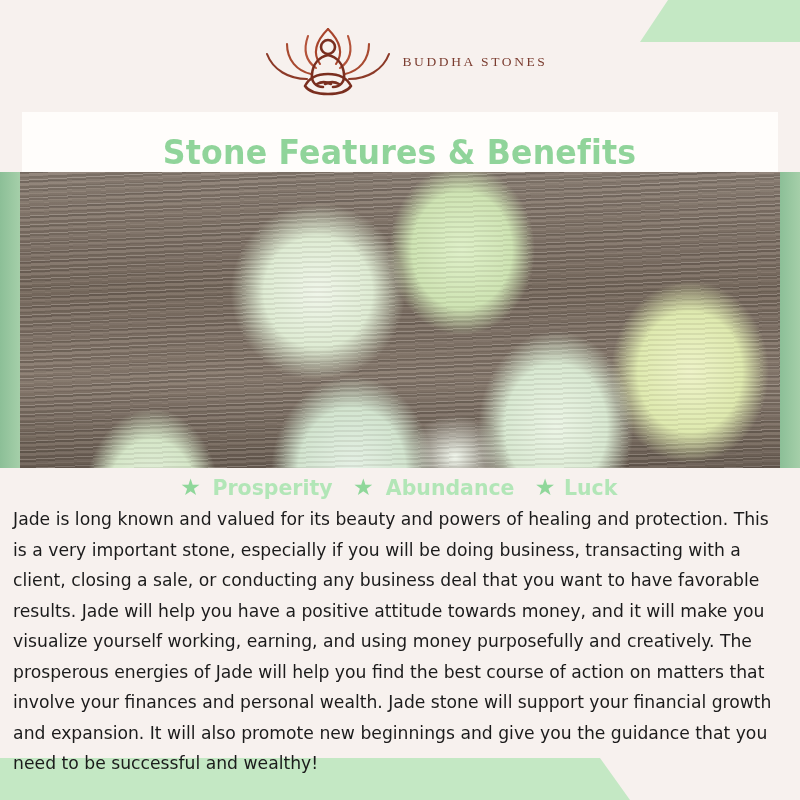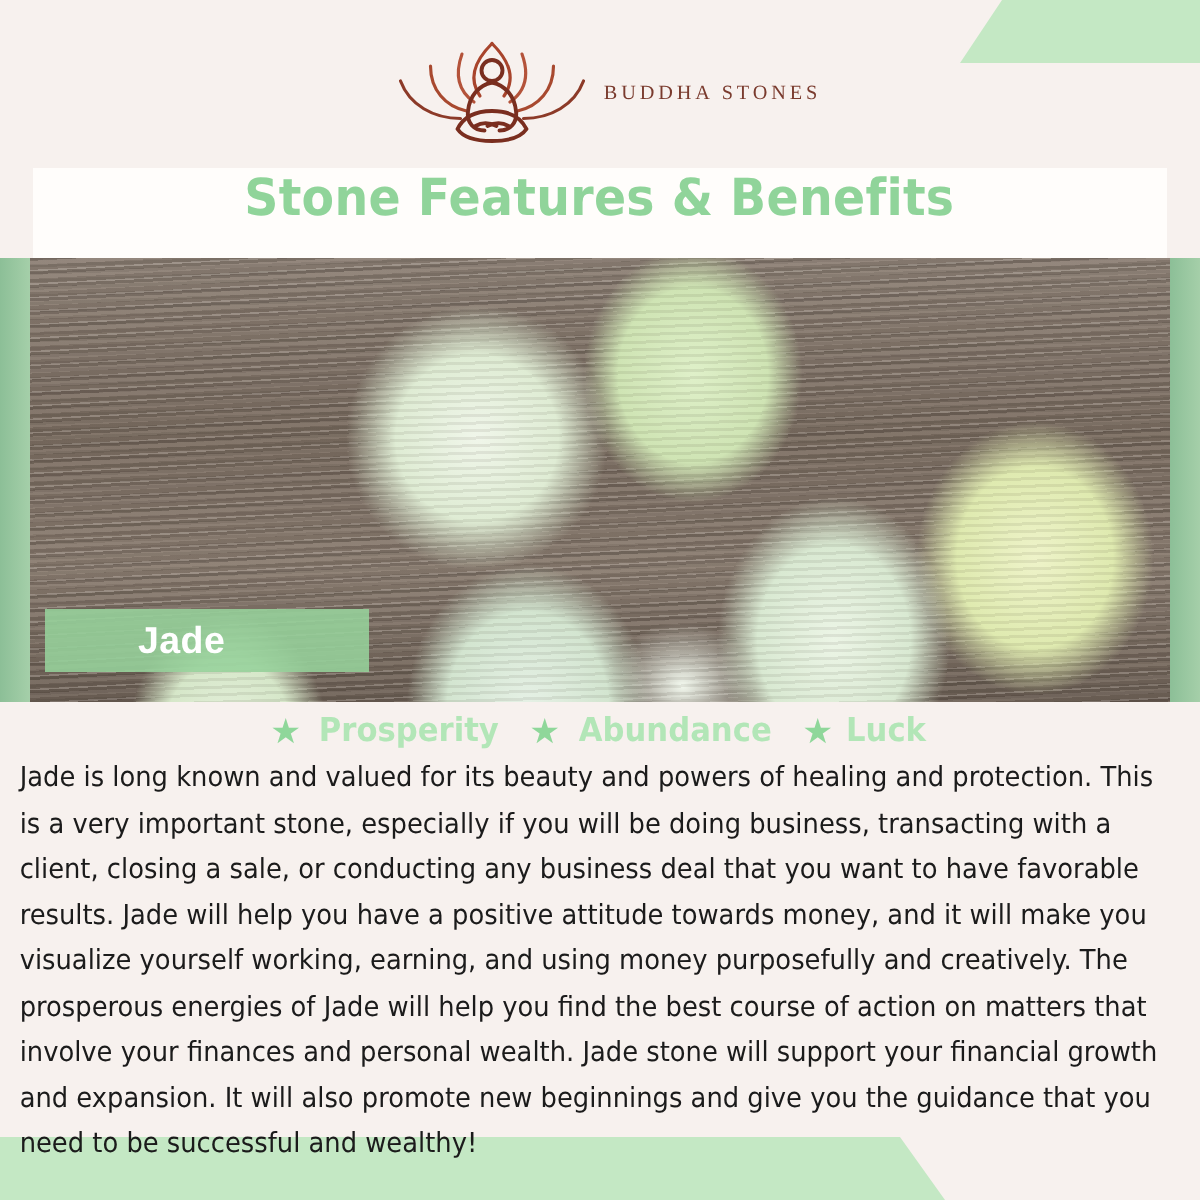--- a/index.html
+++ b/index.html
@@ -43,21 +43,21 @@
     color:#7a3b2e;
     margin-top:3px;
   }
 
   
   .title-wrap {
     position:relative; z-index:3;
     height:60px;
     margin:0 22px 0 22px;
     background:#fffdfb;
-    display:flex; align-items:flex-start; justify-content:center;
+    display:flex; align-items:flex-end; justify-content:center;
   }
   .title {
     font-family:"DejaVu Sans", sans-serif;
     font-weight:bold;
     font-size:34px;
     letter-spacing:0.2px;
     color:#90d49a;
     transform:scaleX(0.93);
   }
 
@@ -187,23 +187,20 @@
 </div>
 
 <div class="title-wrap">
   <div class="title">Stone Features &amp; Benefits</div>
 </div>
 
 <div class="photo-strip">
   <div class="photo"></div>
   <div class="side-bar left"></div>
   <div class="side-bar right"></div>
-  <div class="jade-banner">
-    <span class="jade-label">Jade</span>
-  </div>
 </div>
 
 <div class="benefits">
   <div class="benefit">
     <span class="star">★</span>
     <span class="benefit-label">Prosperity</span>
   </div>
   <div class="benefit">
     <span class="star">★</span>
     <span class="benefit-label">Abundance</span>

